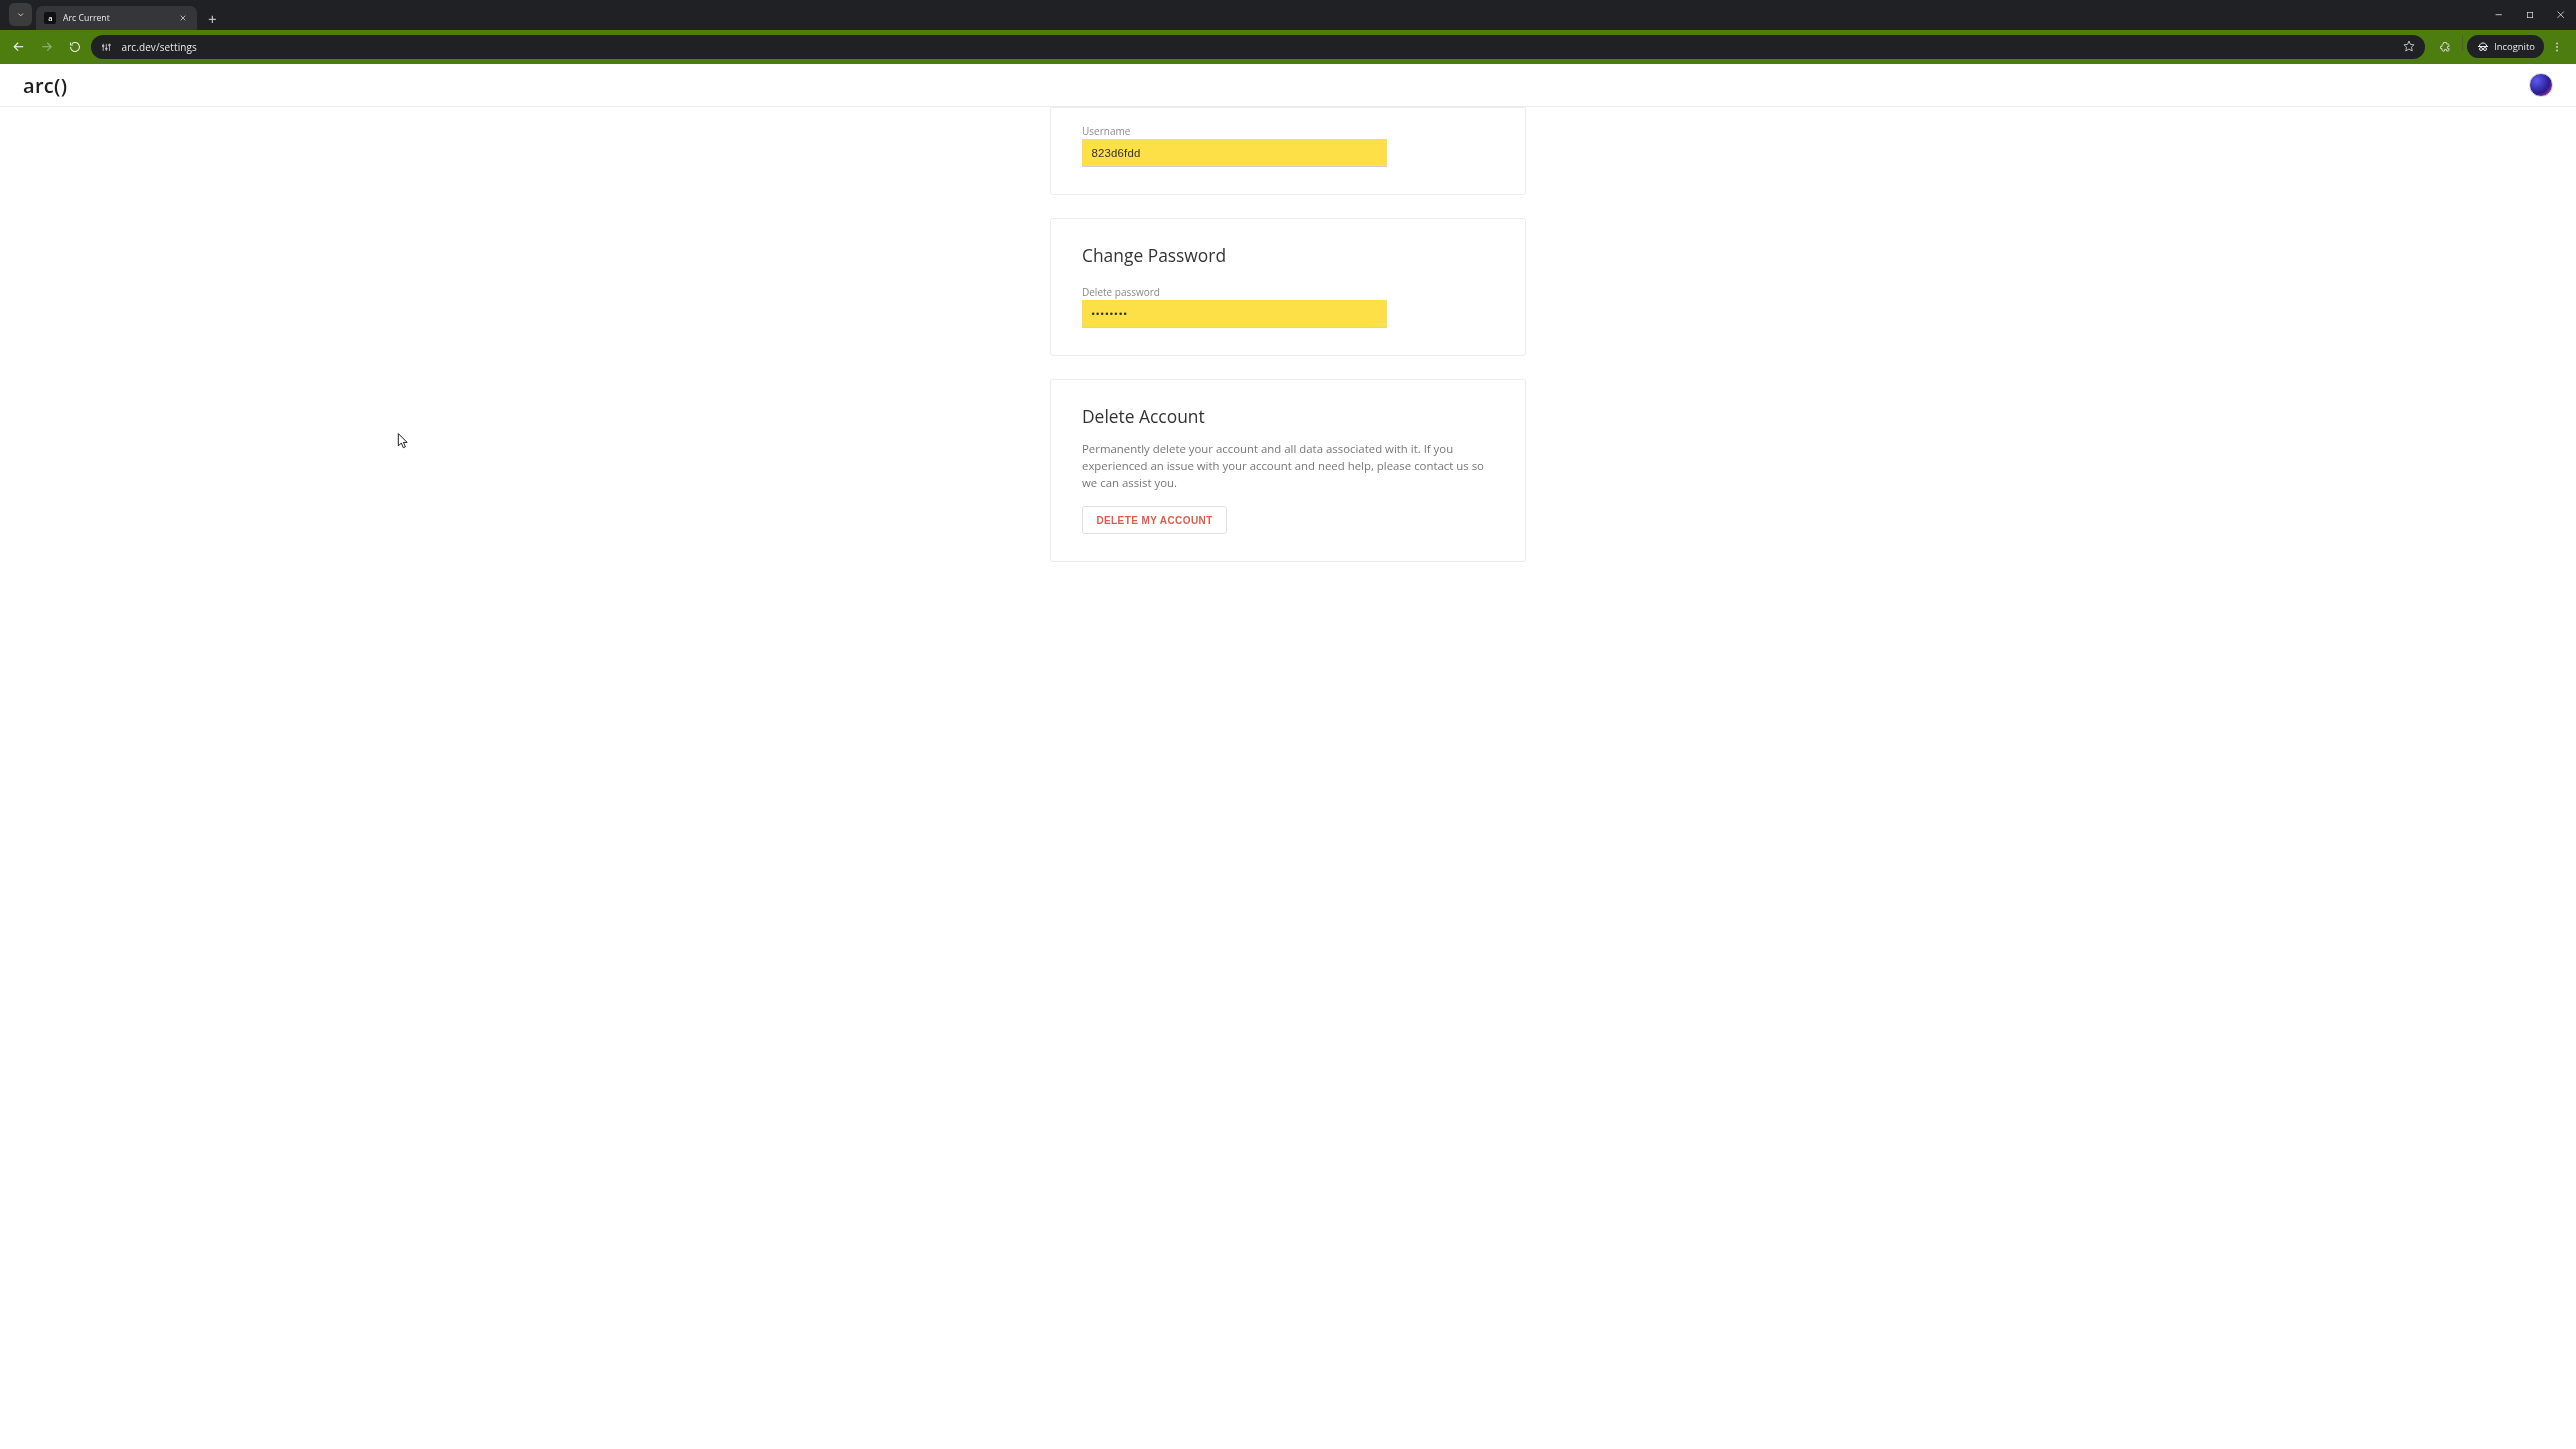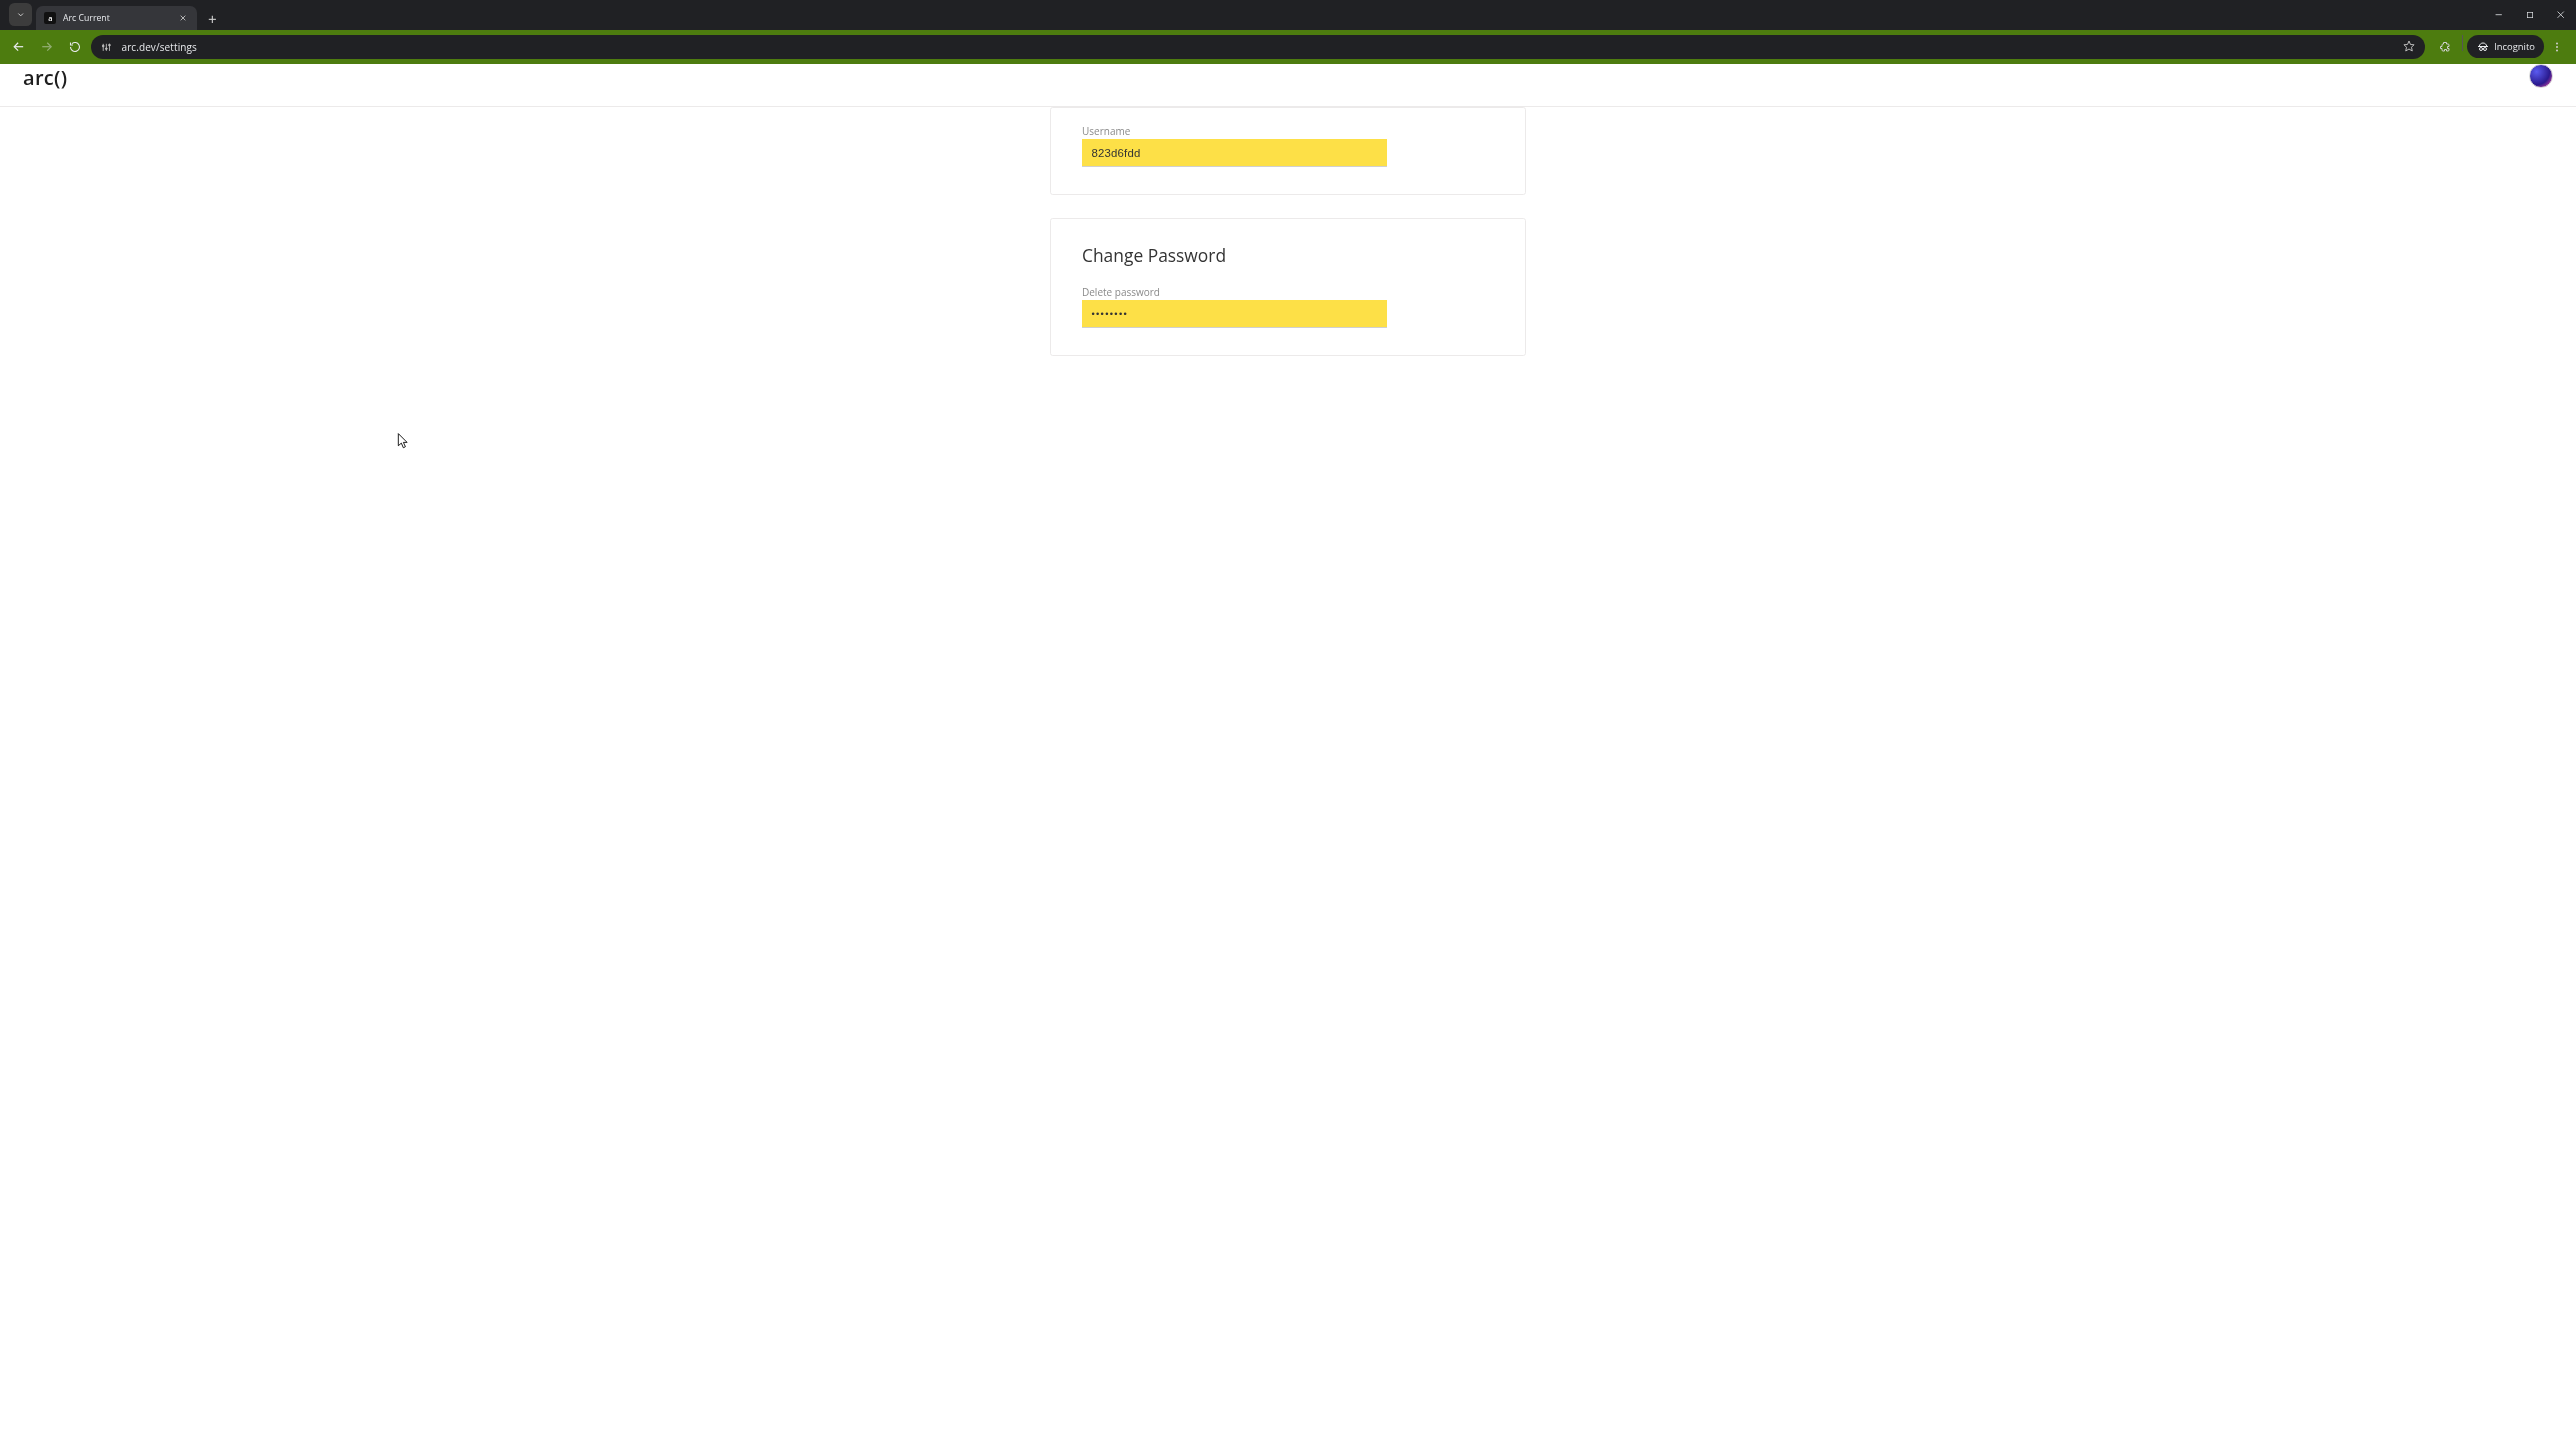--- a/index.html
+++ b/index.html
@@ -107,21 +107,21 @@
     overflow-y: scroll;
   }
   
   .viewport::-webkit-scrollbar { width:10.7px; }
   .viewport::-webkit-scrollbar-track { background:#f1f1f1; }
   .viewport::-webkit-scrollbar-thumb { background:#c2c2c2; border-radius:2px; }
 
   .site-header {
     height:43px;
     border-bottom:0.7px solid #eceaea;
-    display:flex;align-items:flex-start;
+    display:flex;align-items:center;
     padding:0 23px;
     position:relative;
   }
   .logo { font-size:20px; font-weight:600; color:#1e1e1e; letter-spacing:0.3px; }
   .avatar {
     width:24px;height:24px;border-radius:50%;
     background: radial-gradient(circle at 30% 30%, #5a5bf0, #2a1a8e 60%, #e84aa0 95%);
     margin-left:auto;
     border:0.7px solid #d9d9d9;
   }
@@ -302,20 +302,25 @@
       <div class="field-label">Username</div>
       <input class="text-input" type="text" value="823d6fdd" style="">
     </div>
 
     <div class="card">
       <div class="section-title">Change Password</div>
       <div class="field-label">Delete password</div>
       <input class="text-input pw" type="password" value="••••••••" style="">
     </div>
 
+    <div class="card">
+      <div class="section-title tight">Delete Account</div>
+      <div class="body-text">Permanently delete your account and all data associated with it. If you experienced an issue with your account and need help, please contact us so we can assist you.</div>
+      <button class="danger-btn">DELETE MY ACCOUNT</button>
+    </div>
 
   </div>
 </div>
 
 <div class="cursor">
   <svg width="13.4" height="17.4" viewBox="0 0 20 26">
     <path d="M2 1 L2 19 L6.5 15 L9.5 22 L12.5 20.5 L9.5 14 L15 14 Z" fill="#fff" stroke="#000" stroke-width="1.2"></path>
   </svg>
 </div>
 

